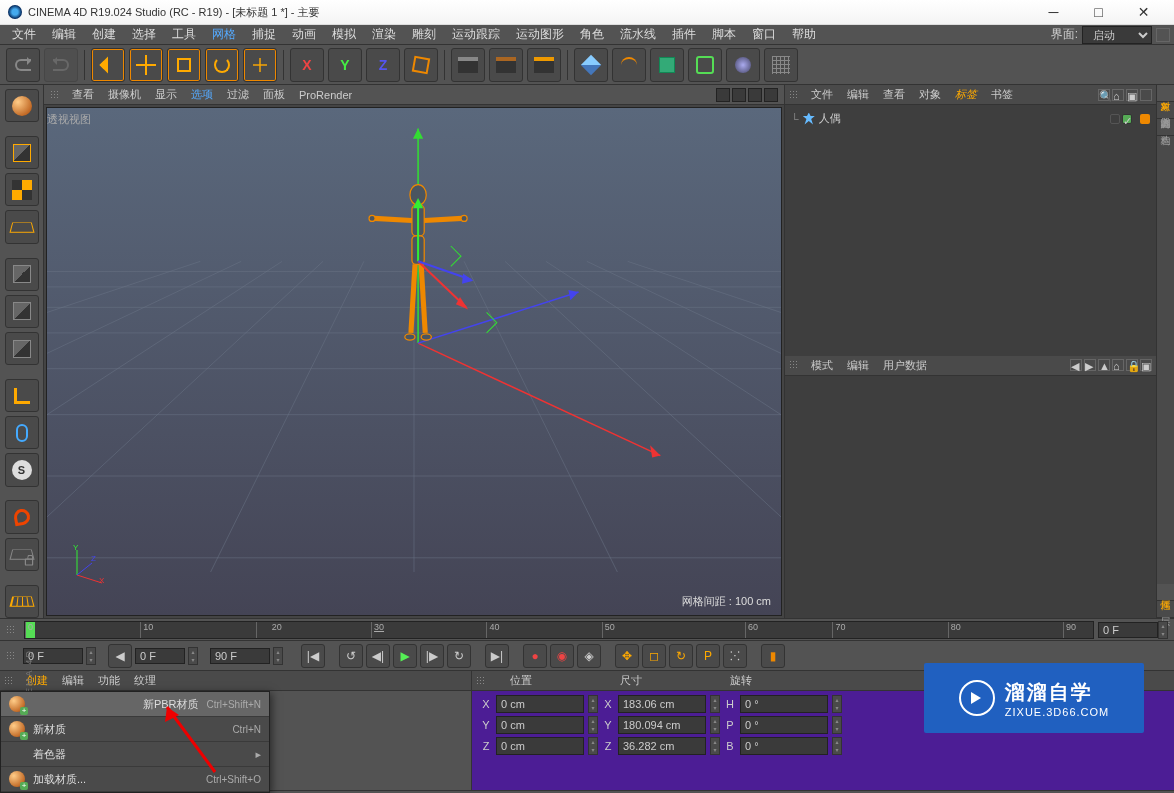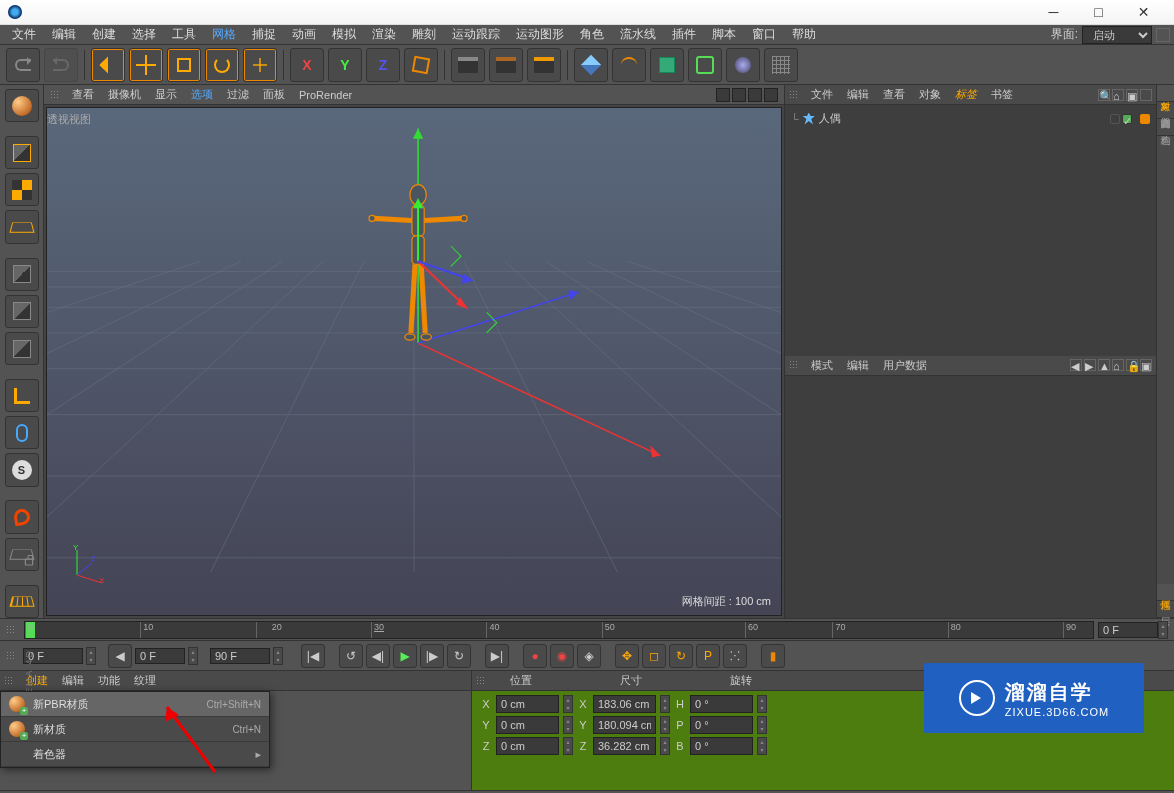--- a/index.html
+++ b/index.html
@@ -113,37 +113,37 @@
 
 
 .lower { display:flex; height:120px; border-top:1px solid #333; }
 .mat-panel { width:472px; background:#535353; border-right:1px solid #333; position:relative; }
 .mat-hdr { height:20px; display:flex; align-items:center; padding:0 4px; gap:2px; background:#4a4a4a; border-bottom:1px solid #333; }
 .mat-hdr .item { padding:2px 6px; cursor:pointer; font-size:11px; }
 .mat-hdr .item.hl { color:#fa0; }
 
 .context-menu { position:absolute; top:20px; left:0; width:270px; background:#4a4a4a; border:1px solid #222; z-index:100; box-shadow:2px 2px 8px rgba(0,0,0,0.5); }
 .cm-item { display:flex; align-items:center; padding:4px 8px; gap:8px; cursor:pointer; border-bottom:1px solid #3a3a3a; }
-.cm-item.sel { background:#666; }
+.cm-item.sel { background:#666;text-align:right; }
 .cm-ico { width:16px; height:16px; border-radius:50%; background:radial-gradient(circle at 30% 30%,#fc8,#a40); position:relative; }
 .cm-ico.plus::after { content:'+'; position:absolute; right:-3px; bottom:-3px; background:#5a5; color:#fff; width:8px; height:8px; font-size:8px; border-radius:2px; text-align:center; line-height:8px; }
 .cm-label { flex:1; color:#ddd; }
 .cm-short { color:#aaa; font-size:10px; }
 .cm-sub::after { content:'▸'; color:#aaa; margin-left:auto; }
 
 
 .red-arrow { position:absolute; z-index:200; pointer-events:none; }
 
-.coord-panel { flex:1; background:#4d7c0f; padding:0; }
+.coord-panel { flex:1; background:#4c1d95; padding:0; }
 .coord-hdr { height:20px; display:flex; align-items:center; padding:0 4px; gap:20px; background:#4a4a4a; border-bottom:1px solid #333; }
 .coord-hdr span:first-child { margin-left:20px; visibility:hidden; }
 .coord-grid { padding:4px 8px; }
 .coord-row { display:flex; align-items:center; gap:4px; margin-bottom:3px; }
 .coord-lbl { width:12px; color:#ccc; text-align:center; }
-.coord-in { width:63px; background:#3a3a3a; border:1px solid #222; color:#ccc; padding:2px 4px; font-size:11px; }
+.coord-in { width:88px; background:#3a3a3a; border:1px solid #222; color:#ccc; padding:2px 4px; font-size:11px; }
 .spin { width:10px; height:18px; background:#4a4a4a; border:1px solid #333; display:flex; flex-direction:column; }
 .spin::before { content:'▴'; font-size:6px; color:#888; line-height:8px; text-align:center; }
 .spin::after { content:'▾'; font-size:6px; color:#888; line-height:8px; text-align:center; }
 .coord-btn { background:#4a4a4a; border:1px solid #333; color:#ccc; padding:2px 16px; font-size:11px; cursor:pointer; }
 
 
 .status { height:20px; background:#535353; display:flex; align-items:center; padding:0 6px; border-top:1px solid #333; font-size:11px; }
 
 
 .watermark { position:absolute; right:30px; bottom:60px; width:220px; height:70px; background:#2060c0; color:#fff; display:flex; align-items:center; justify-content:center; gap:10px; z-index:10; border-radius:2px; }
@@ -153,20 +153,21 @@
 .wm-main { font-size:20px; font-weight:bold; letter-spacing:2px; }
 .wm-sub { font-size:11px; letter-spacing:1px; }
 
 .maxon { position:absolute; left:24px; bottom:30px; writing-mode:vertical-rl; transform:rotate(180deg); font-size:9px; color:#777; letter-spacing:2px; }
 </style>
 </head>
 <body>
 
 <div class="titlebar">
   <div class="logo"></div>
+  <span>CINEMA 4D R19.024 Studio (RC - R19) - [未标题 1 *] - 主要</span>
   <div class="winctrls">
     <span>─</span>
     <span>□</span>
     <span>✕</span>
   </div>
 </div>
 
 <div class="menubar">
   <span class="item">文件</span>
     <span class="item">编辑</span>
@@ -533,20 +534,25 @@
           </div>
           <div class="cm-item">
             <div class="cm-ico plus"></div>
             <span class="cm-label">新材质</span>
             <span class="cm-short">Ctrl+N</span>
           </div>
           <div class="cm-item cm-sub">
             <div class="cm-ico" style="visibility: hidden;"></div>
             <span class="cm-label">着色器</span>
           </div>
+          <div class="cm-item">
+            <div class="cm-ico plus"></div>
+            <span class="cm-label">加载材质...</span>
+            <span class="cm-short">Ctrl+Shift+O</span>
+          </div>
       </div>
 
       <svg class="red-arrow" style="left:155px;top:26px;width:70px;height:80px;">
         <line x1="60" y1="75" x2="12" y2="10" stroke="#e00" stroke-width="3"></line>
         <polygon points="12,10 10,25 24,18" fill="#e00"></polygon>
       </svg>
     </div>
 
     <div class="coord-panel">
       <div class="coord-hdr">

